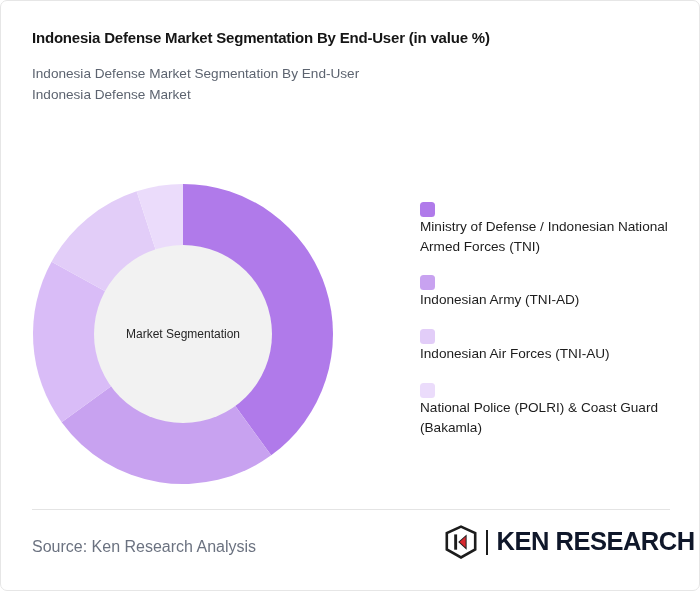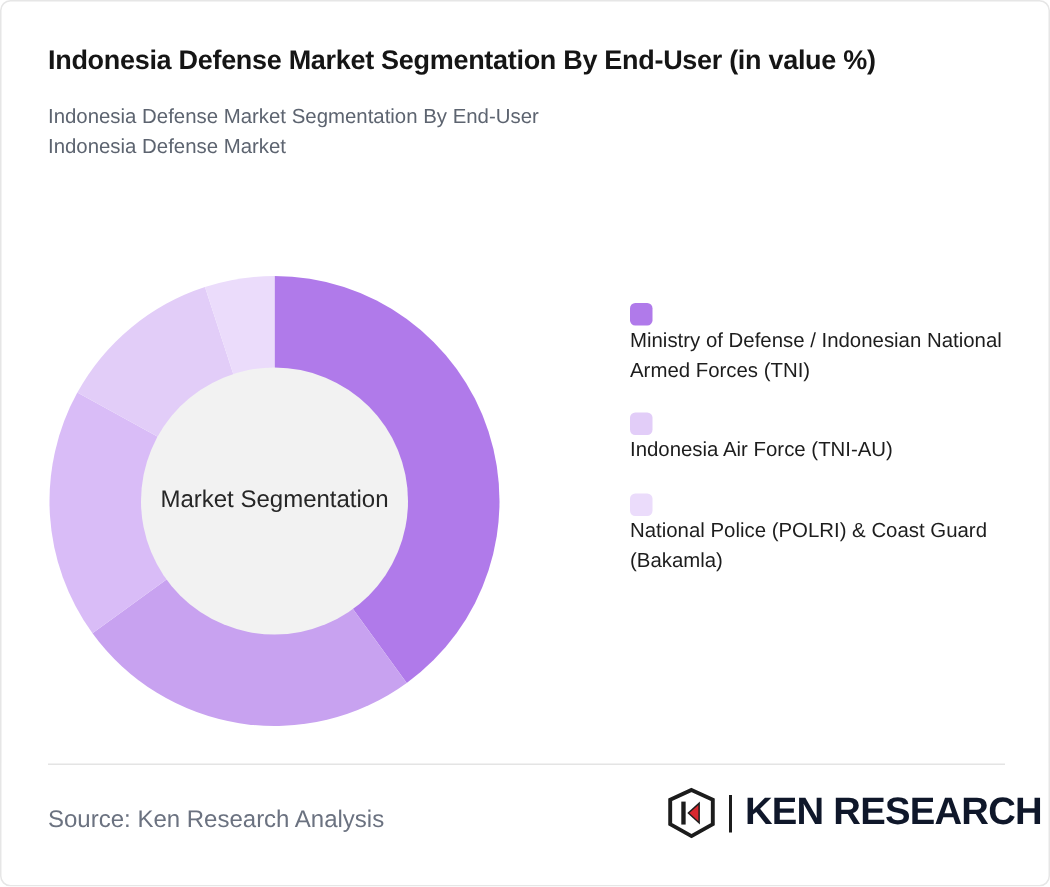--- a/index.html
+++ b/index.html
@@ -23,21 +23,21 @@
   }
 
   
   #header {
     position: absolute;
     left: 31px;
     top: 28px;
     width: 640px;
   }
   #chart-title {
-    font-size: 18px;
+    font-size: 15px;
     font-weight: bold;
     color: #151515;
     line-height: 1.26;
     letter-spacing: -0.2px;
     margin: 0;
   }
   .subtitle {
     font-size: 13.6px;
     color: #5d6470;
     line-height: 1.52;
@@ -61,21 +61,21 @@
   }
   #donut-center-label {
     position: absolute;
     left: 0;
     top: 0;
     width: 308px;
     height: 308px;
     display: flex;
     align-items: center;
     justify-content: center;
-    font-size: 16px;
+    font-size: 12px;
     color: #262626;
     pointer-events: none;
   }
 
   
   #legend {
     position: absolute;
     left: 419px;
     top: 199px;
     width: 252px;
@@ -161,22 +161,26 @@
     </svg>
     <div id="donut-center-label">Market Segmentation</div>
   </div>
 
   <div id="legend">
       <div class="legend-item">
         <div class="legend-swatch" style="background: rgb(176, 122, 234);"></div>
         <div class="legend-label">Ministry of Defense / Indonesian National Armed Forces (TNI)</div>
       </div>
       <div class="legend-item">
+        <div class="legend-swatch" style="background: rgb(200, 162, 240);"></div>
+        <div class="legend-label">Indonesian Army (TNI-AD)</div>
+      </div>
+      <div class="legend-item">
         <div class="legend-swatch" style="background: rgb(226, 205, 248);"></div>
-        <div class="legend-label">Indonesia Air Force (TNI-AU)</div>
+        <div class="legend-label">Indonesian Air Forces (TNI-AU)</div>
       </div>
       <div class="legend-item">
         <div class="legend-swatch" style="background: rgb(235, 220, 251);"></div>
         <div class="legend-label">National Police (POLRI) &amp; Coast Guard (Bakamla)</div>
       </div>
     </div>
 
   <div id="footer-divider"></div>
   <div id="source-text">Source: Ken Research Analysis</div>
 

